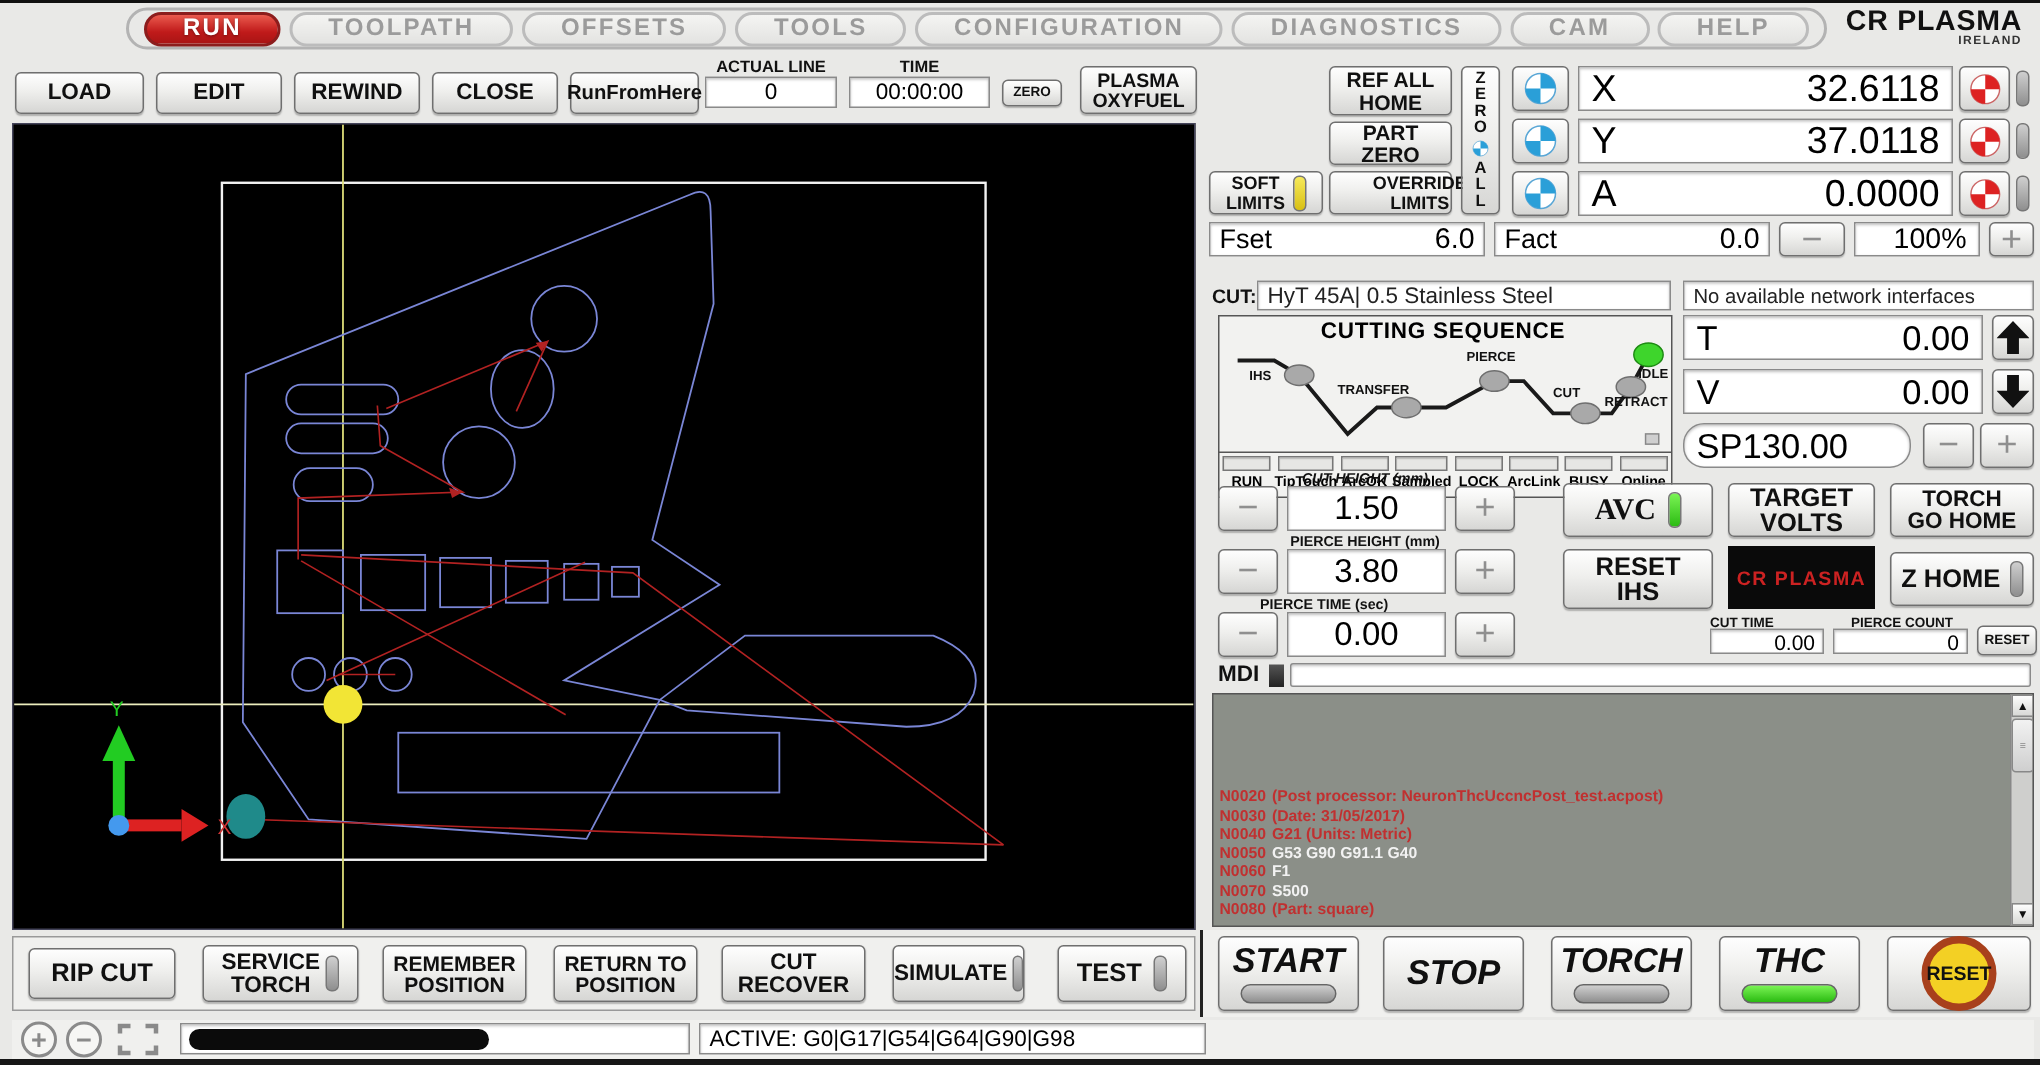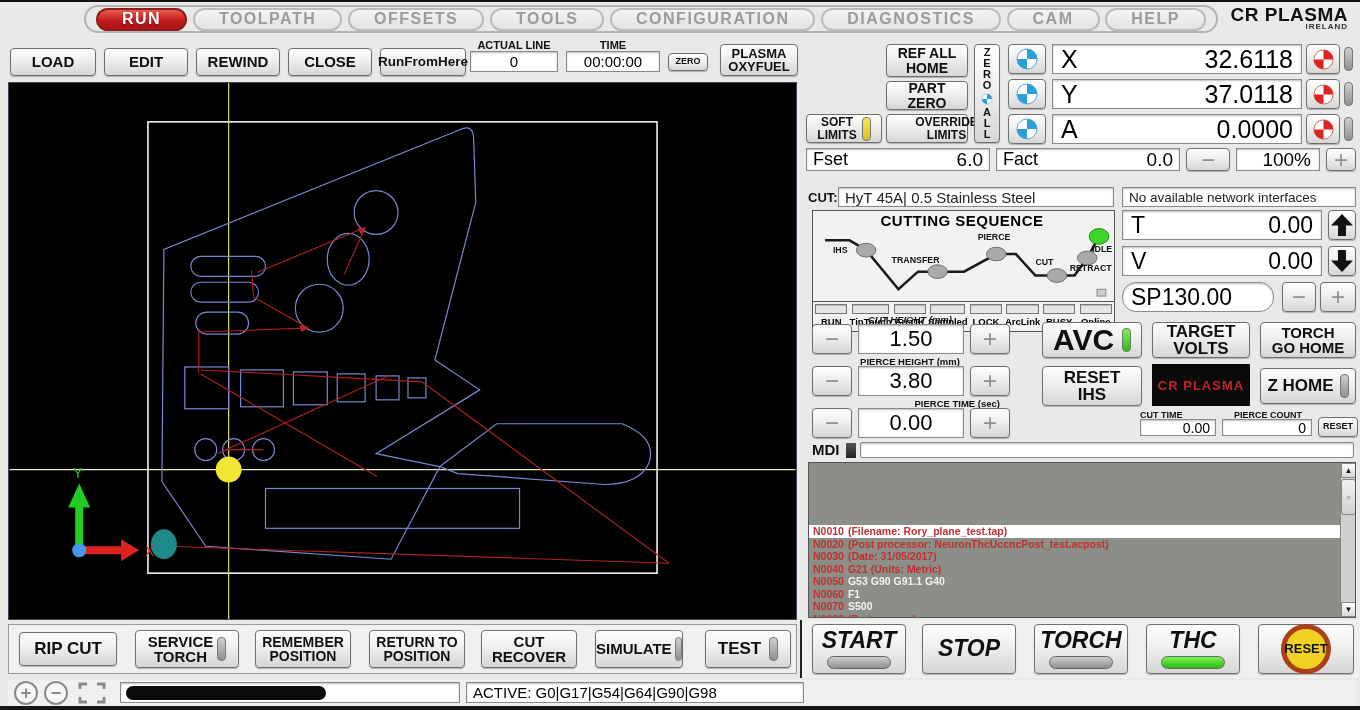--- a/index.html
+++ b/index.html
@@ -346,26 +346,26 @@
   <div class="abs lbl" style="left:840px;top:312px;width:140px;text-align:center;font-size:9.5px;font-style:italic;">CUT HEIGHT (mm)</div>
   <div class="btn abs thin" style="left:812px;top:322px;width:40px;height:30px;">−</div>
   <div class="inset abs" style="left:858px;top:322px;width:106px;height:30px;justify-content:center;font-size:22px;">1.50</div>
   <div class="btn abs thin" style="left:970px;top:322px;width:40px;height:30px;">+</div>
 
   <div class="abs lbl" style="left:840px;top:354px;width:140px;text-align:center;font-size:9.5px;">PIERCE HEIGHT (mm)</div>
   <div class="btn abs thin" style="left:812px;top:364px;width:40px;height:30px;">−</div>
   <div class="inset abs" style="left:858px;top:364px;width:106px;height:30px;justify-content:center;font-size:22px;">3.80</div>
   <div class="btn abs thin" style="left:970px;top:364px;width:40px;height:30px;">+</div>
 
-  <div class="abs lbl" style="left:860px;top:396px;width:140px;text-align:right;font-size:9.5px;">PIERCE TIME (sec)</div>
+  <div class="abs lbl" style="left:840px;top:396px;width:140px;text-align:left;font-size:9.5px;">PIERCE TIME (sec)</div>
   <div class="btn abs thin" style="left:812px;top:406px;width:40px;height:30px;">−</div>
   <div class="inset abs" style="left:858px;top:406px;width:106px;height:30px;justify-content:center;font-size:22px;">0.00</div>
   <div class="btn abs thin" style="left:970px;top:406px;width:40px;height:30px;">+</div>
 
-  <div class="btn abs" style="left:1042px;top:320px;width:100px;height:36px;gap:8px;font-size:30px;">
+  <div class="btn abs" style="left:1042px;top:320px;width:100px;height:36px;gap:8px;font-size:20px;font-family:Liberation Serif, serif;">
     <span>AVC</span>
     <span class="ledv led-green"></span>
   </div>
   <div class="btn abs pre" style="left:1152px;top:320px;width:98px;height:36px;font-size:17px;">TARGET
 VOLTS</div>
   <div class="btn abs pre" style="left:1260px;top:320px;width:96px;height:36px;font-size:15px;">TORCH
 GO HOME</div>
 
   <div class="btn abs pre" style="left:1042px;top:364px;width:100px;height:40px;font-size:17px;">RESET
 IHS</div>
@@ -380,21 +380,20 @@
   <div class="abs lbl" style="left:1222px;top:408px;width:92px;text-align:center;font-size:9px;">PIERCE COUNT</div>
   <div class="inset abs" style="left:1222px;top:417px;width:90px;height:17px;justify-content:flex-end;padding:0 5px;font-size:14px;">0</div>
   <div class="btn abs" style="left:1318px;top:415px;width:40px;height:20px;font-size:9px;">RESET</div>
 
   <div class="abs lbl" style="left:812px;top:439px;font-size:15px;">MDI</div>
   <div class="abs" style="left:846px;top:441px;width:10px;height:15px;background:linear-gradient(#555,#222);"></div>
   <input class="inset abs" style="left: 860px; top: 440px; width: 494px; height: 16px; font-size: 12px; border-radius: 2px;" value="">
 
   <div id="gcode" class="abs">
     <div style="height:62px;"></div>
-    <div class="gline gsel"><span class="gnum">N0010</span><span class="gcomment">(Filename: Rory_plane_test.tap)</span></div>
     <div class="gline"><span class="gnum">N0020</span><span class="gcomment">(Post processor: NeuronThcUccncPost_test.acpost)</span></div>
     <div class="gline"><span class="gnum">N0030</span><span class="gcomment">(Date: 31/05/2017)</span></div>
     <div class="gline"><span class="gnum">N0040</span><span class="gcomment">G21 (Units: Metric)</span></div>
     <div class="gline"><span class="gnum">N0050</span><span class="gcodetxt">G53 G90 G91.1 G40</span></div>
     <div class="gline"><span class="gnum">N0060</span><span class="gcodetxt">F1</span></div>
     <div class="gline"><span class="gnum">N0070</span><span class="gcodetxt">S500</span></div>
     <div class="gline"><span class="gnum">N0080</span><span class="gcomment">(Part: square)</span></div>
 
     <div id="gsb">
       <div class="sbbtn">▲</div>

